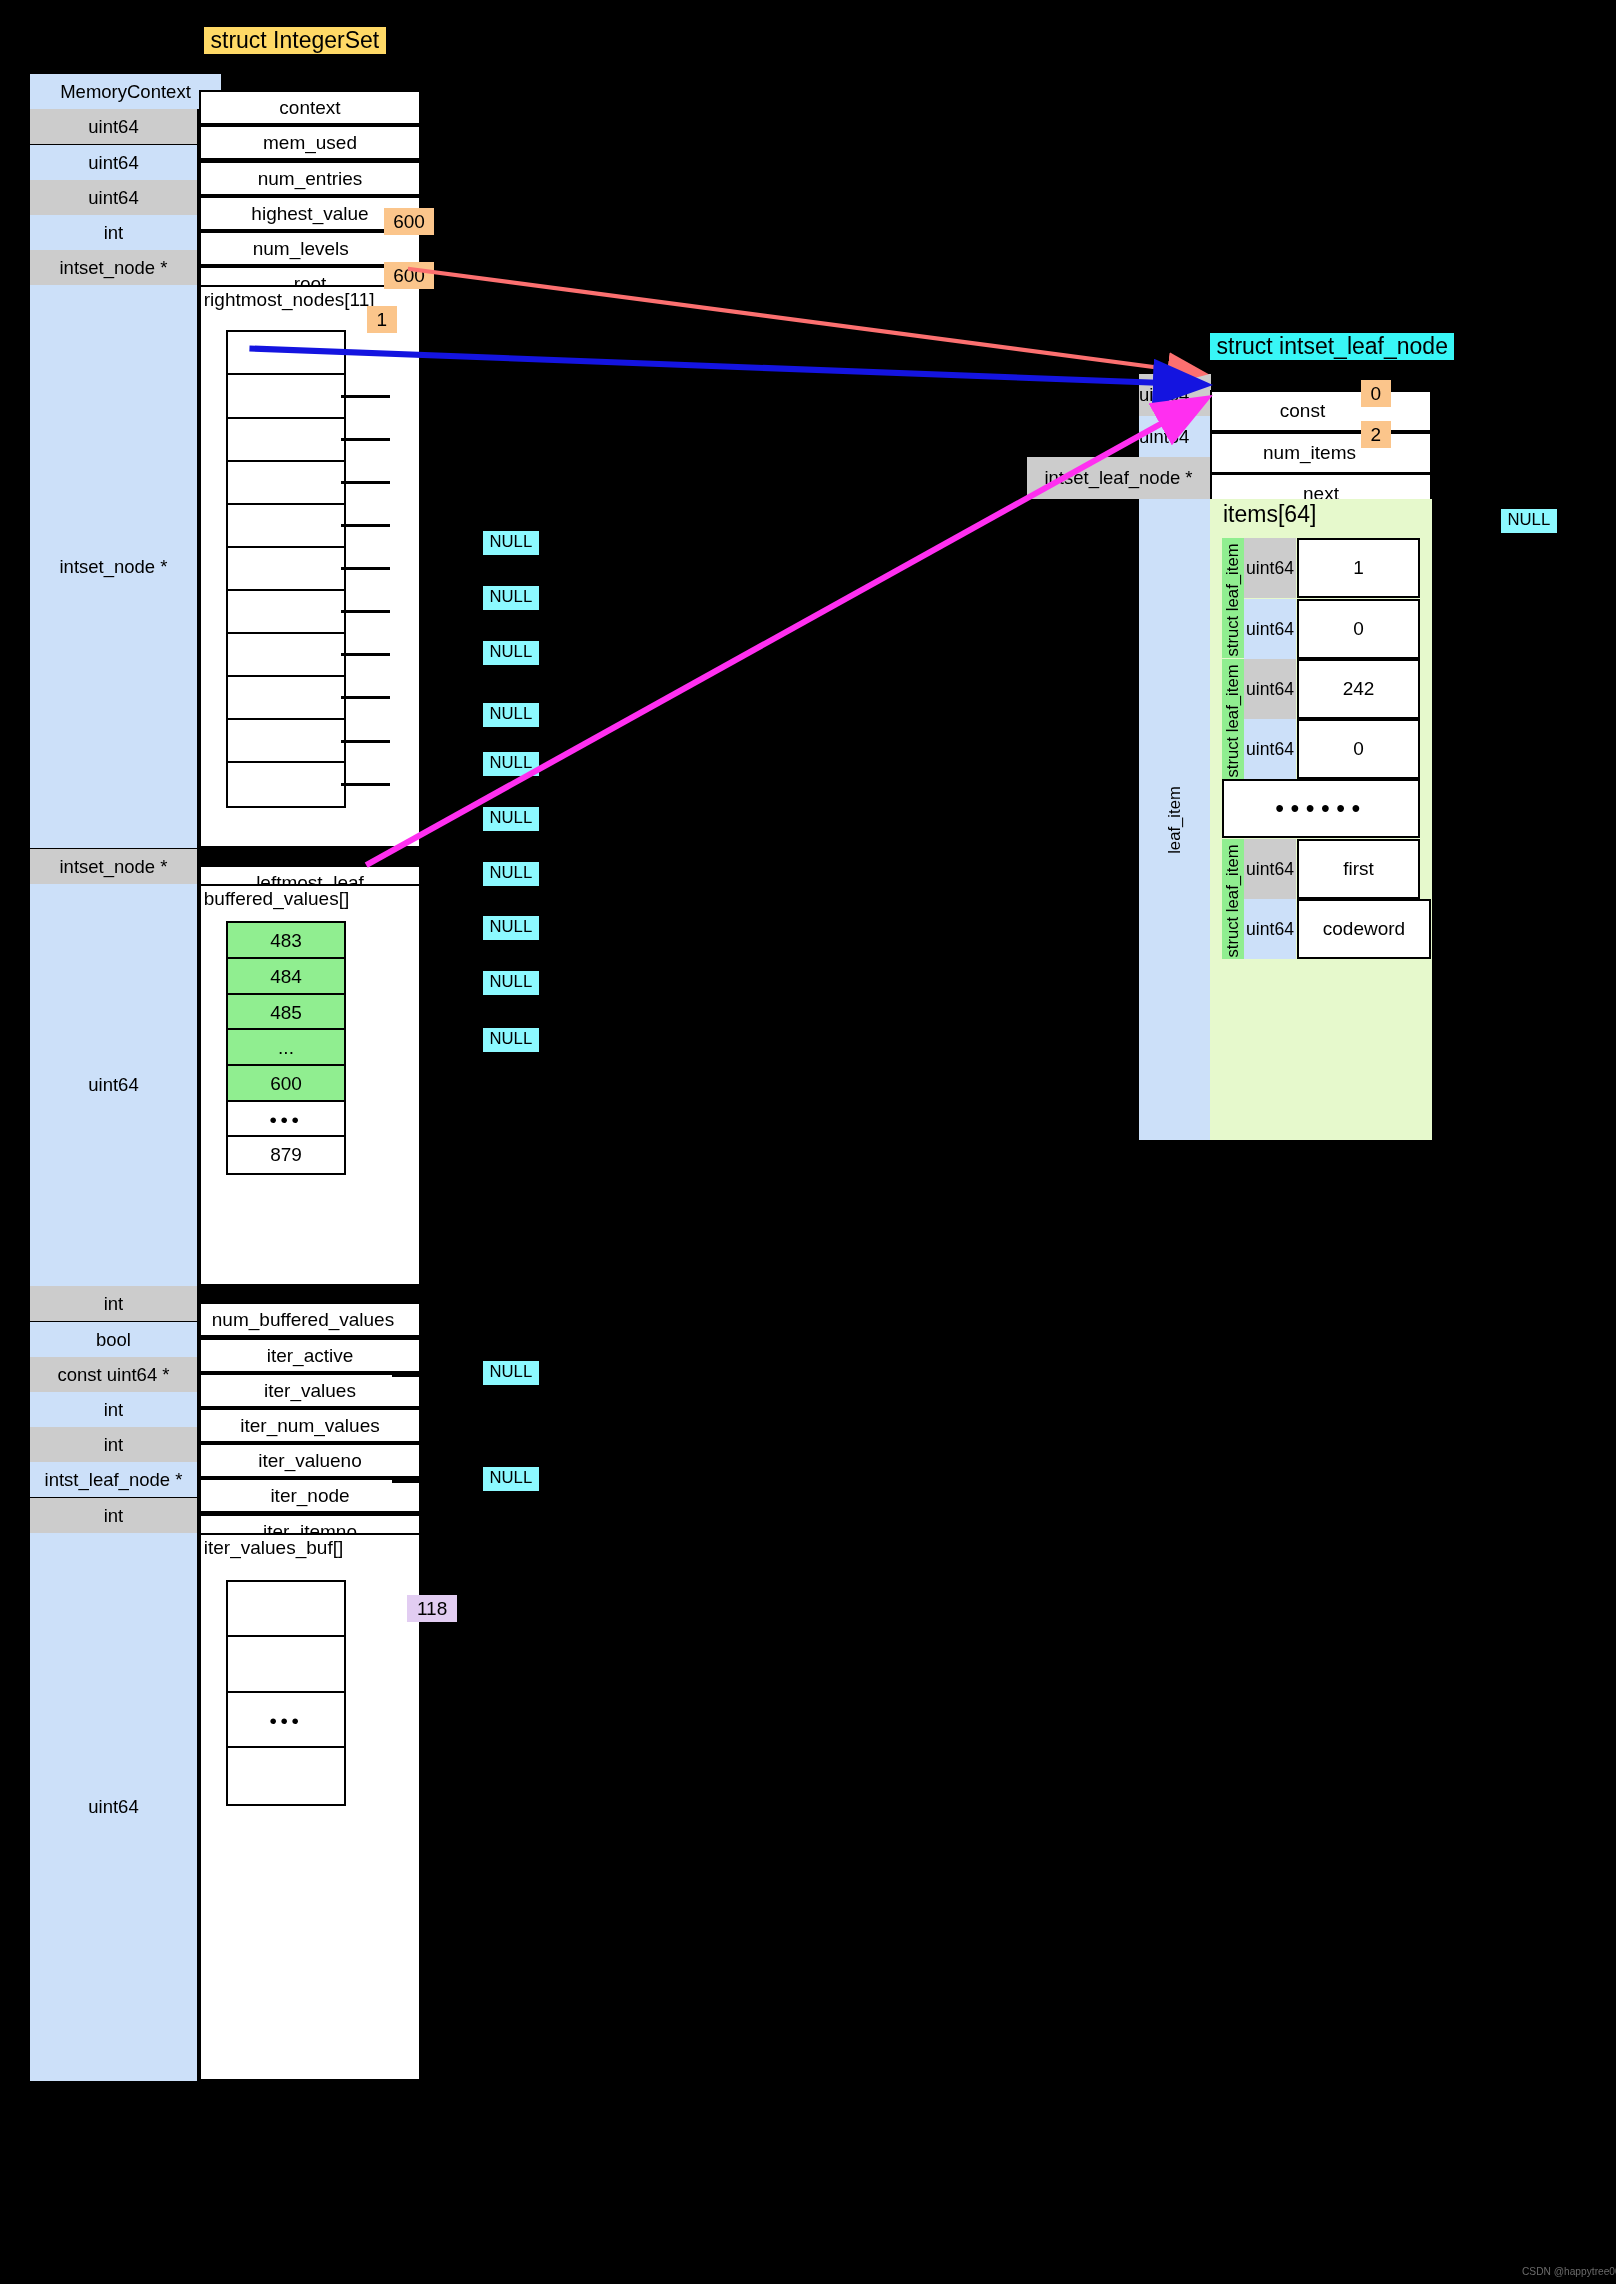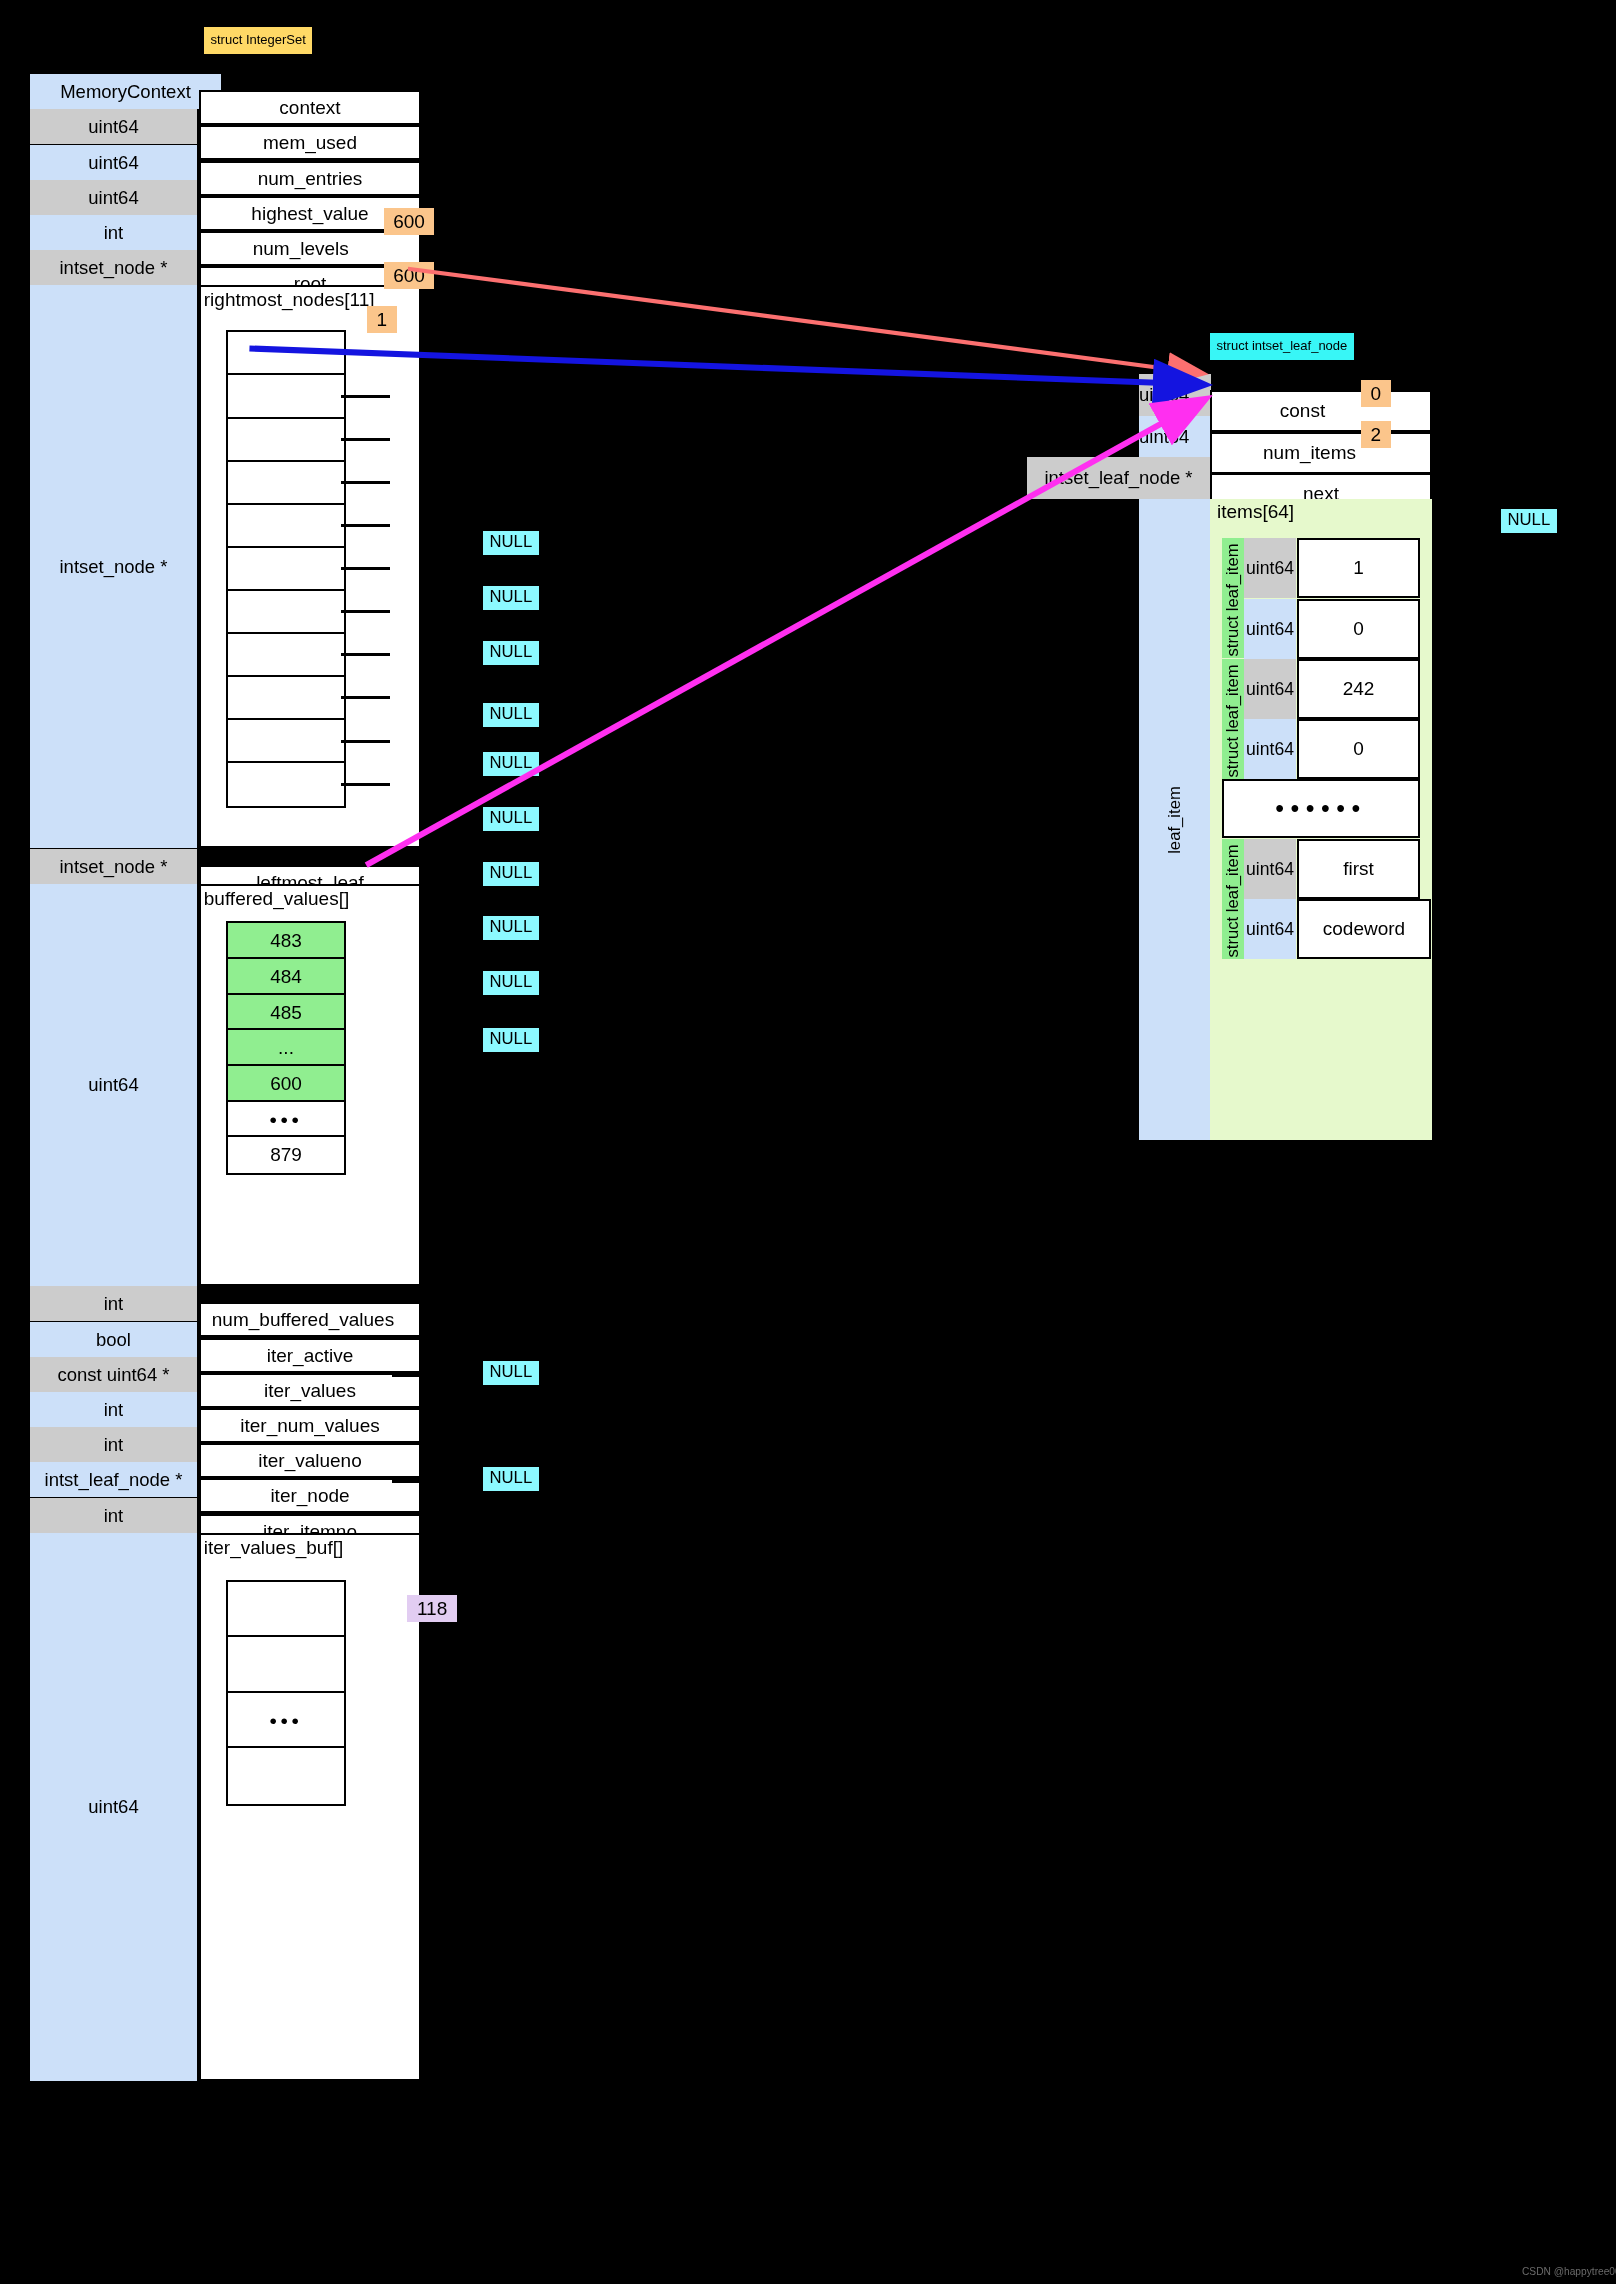--- a/index.html
+++ b/index.html
@@ -12,21 +12,21 @@
     width:1617px;
     height:2284px;
     background:#000;
     overflow:hidden;
   }
   .abs{position:absolute;box-sizing:border-box;}
 
   
   .title-tag{
     background:#ffd966;
-    font-size:13px;
+    font-size:23px;
     line-height:22px;
     padding:1.9px 6.5px 2.8px 6.5px;
     white-space:nowrap;
     text-align:center;
   }
   .title-tag.cyan{background:#38f6f6;}
 
   
   .typecell{
     display:flex;align-items:center;justify-content:center;
@@ -235,21 +235,21 @@
   <div class="abs fieldbox" style="left:1210px;top:374px;width:222px;height:42px;padding-right:37px;">const</div>
   <div class="abs fieldbox" style="left:1210px;top:416px;width:222px;height:42px;padding-right:23px;">num_items</div>
   <div class="abs fieldbox" style="left:1210px;top:457px;width:222px;height:42px;">next</div>
   <div class="stub" style="left:1406px;top:523px;width:46px;"></div>
   <div class="nullbox" style="left:1501px;top:509px;">NULL</div>
 
   <div class="badge" style="left:1361px;top:380px;width:20.4px;">0</div>
   <div class="badge" style="left:1361px;top:421px;width:20.4px;">2</div>
 
   <div class="abs greenwrap" style="left:1210px;top:499px;width:222px;height:641px;">
-    <div class="alabel" style="position:absolute;left:7px;top:1.9px;font-size:19px;">items[64]</div>
+    <div class="alabel" style="position:absolute;left:13px;top:1.9px;font-size:23px;">items[64]</div>
   </div>
 
   <div class="abs lblock" style="left:1222px;top:538px;width:22px;height:120px;">
     <span class="vrot" style="transform:rotate(-90deg);left:-55px;top:52px;width:132px;text-align:center;">struct leaf_item</span>
   </div>
   <div class="abs itemtype t-grey" style="left:1244px;top:538px;width:52px;height:60px;">uint64</div>
   <div class="abs itemtype t-blue" style="left:1244px;top:599px;width:52px;height:60px;">uint64</div>
   <div class="abs itemval" style="left:1297px;top:538px;width:123px;height:60px;">1</div>
   <div class="abs itemval" style="left:1297px;top:599px;width:123px;height:60px;">0</div>
 

